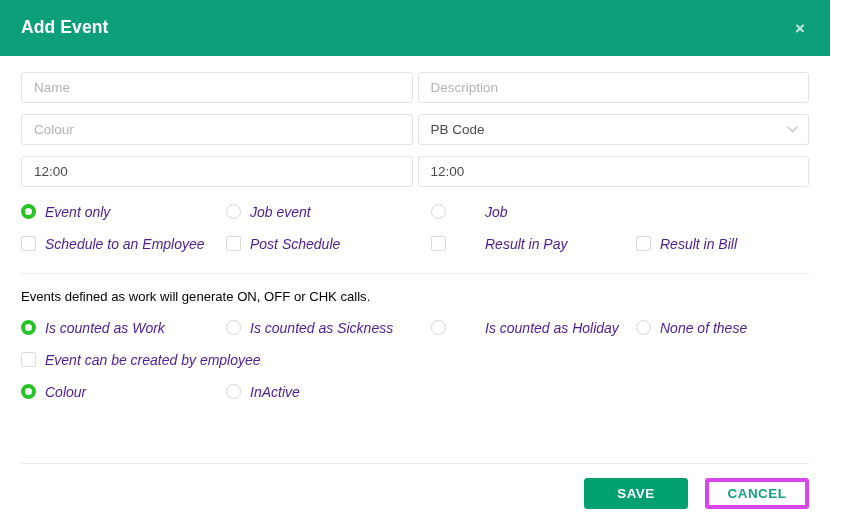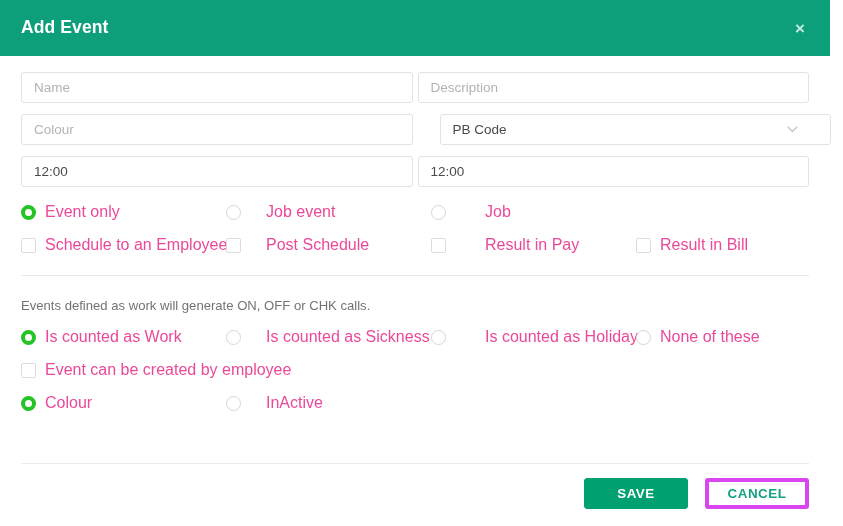--- a/index.html
+++ b/index.html
@@ -83,21 +83,21 @@
     background: #ffffff;
     padding: 0 12px;
     font-family: "Liberation Sans", sans-serif;
     font-size: 13.5px;
     color: #4a4a4a;
     outline: none;
   }
   .field::placeholder { color: #b3b3b3; }
 
   .select-wrap { position: relative; }
-  .select-wrap .field { padding-right: 28px; margin-left: 22px; }
+  .select-wrap .field { padding-right: 28px; }
   .chevron {
     position: absolute;
     right: 11px;
     top: 0;
     height: 31px;
     display: flex;
     align-items: center;
     pointer-events: none;
   }
   .chevron svg { display: block; }
@@ -108,21 +108,21 @@
     align-items: center;
     margin-top: 17px;
   }
   .opt {
     display: flex;
     align-items: center;
     cursor: pointer;
     box-sizing: border-box;
   }
   .c1 { width: 205px; flex: 0 0 205px; }
-  .c2 { width: 205px; flex: 0 0 205px; gap: 16px; }
+  .c2 { width: 205px; flex: 0 0 205px; }
   .c3 { width: 205px; flex: 0 0 205px; gap: 30px; }
   .c4 { width: 205px; flex: 0 0 205px; }
 
   .radio {
     width: 15px;
     height: 15px;
     border-radius: 50%;
     border: 1.3px solid #d6d6d6;
     background: #ffffff;
     box-sizing: border-box;
@@ -137,36 +137,37 @@
     width: 15px;
     height: 15px;
     border-radius: 2px;
     border: 1.3px solid #dcdcdc;
     background: #ffffff;
     box-sizing: border-box;
     flex: 0 0 15px;
     margin-right: 9px;
   }
   .opt-label {
-    font-size: 16px;
-    color: #ec4899;
+    font-size: 14px;
+    color: #4c1d95;
     line-height: 1;
     white-space: nowrap;
+    font-style: italic;
   }
 
   
   .divider {
     height: 1px;
     background: #e8e8e8;
     margin-top: 22px;
   }
   .note {
-    color: #737373;
+    color: #000000;
     font-size: 13.1px;
-    margin-top: 23px;
+    margin-top: 16px;
     line-height: 1;
   }
 
   
   .footer-divider {
     position: absolute;
     left: 21px;
     right: 21px;
     bottom: 62px;
     height: 1px;

